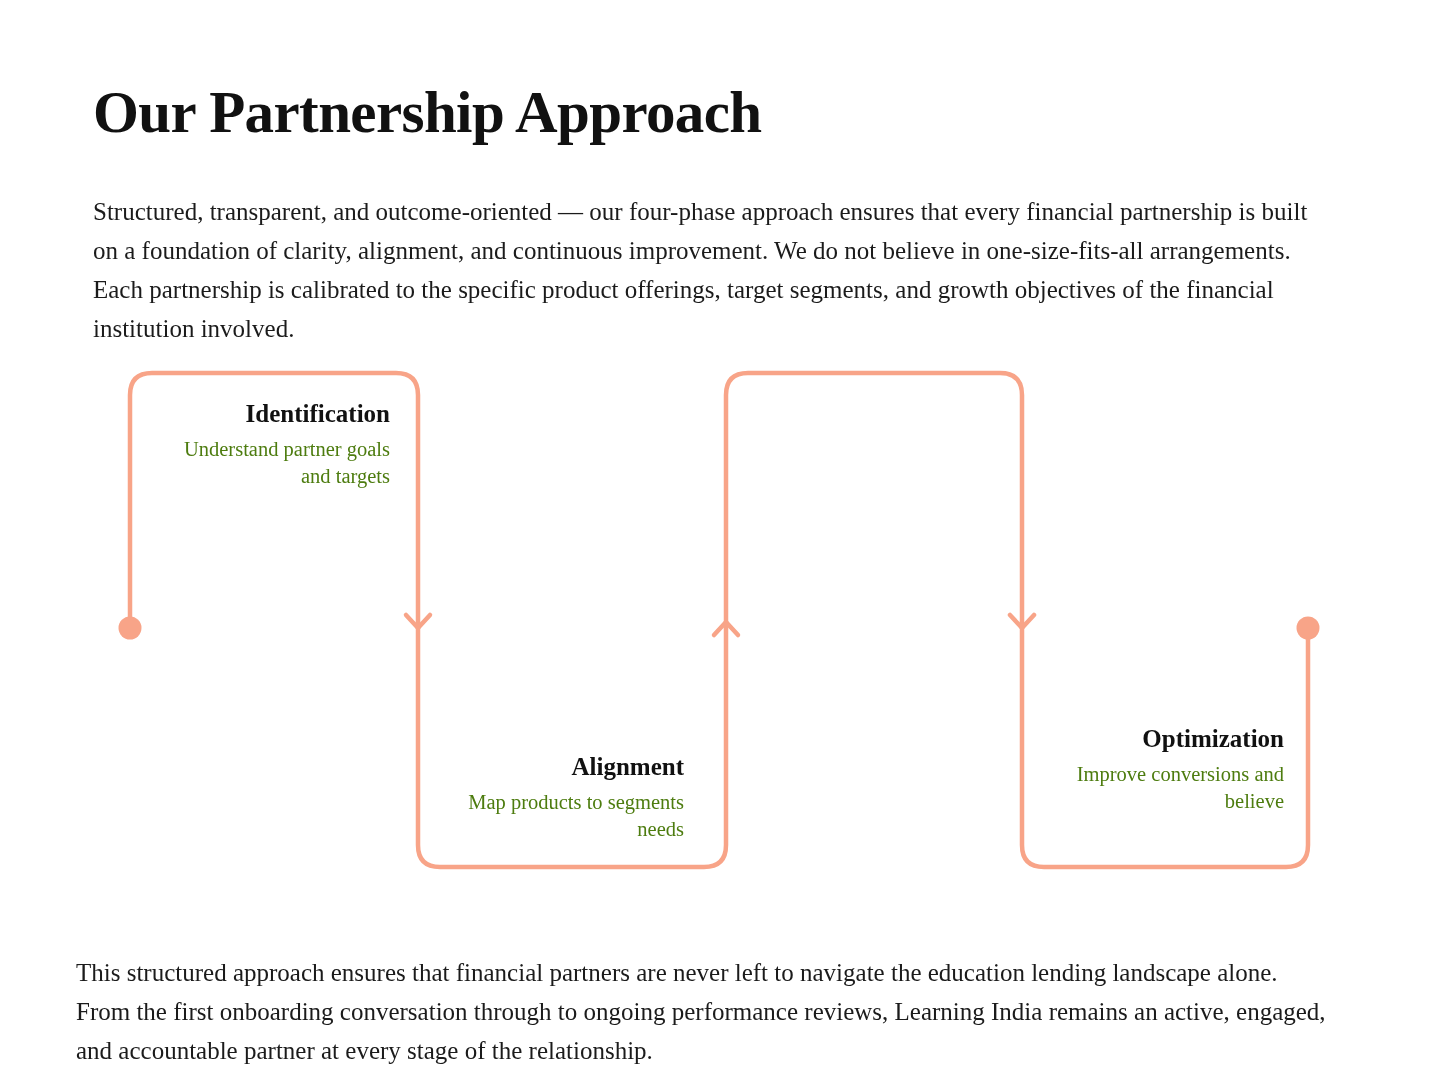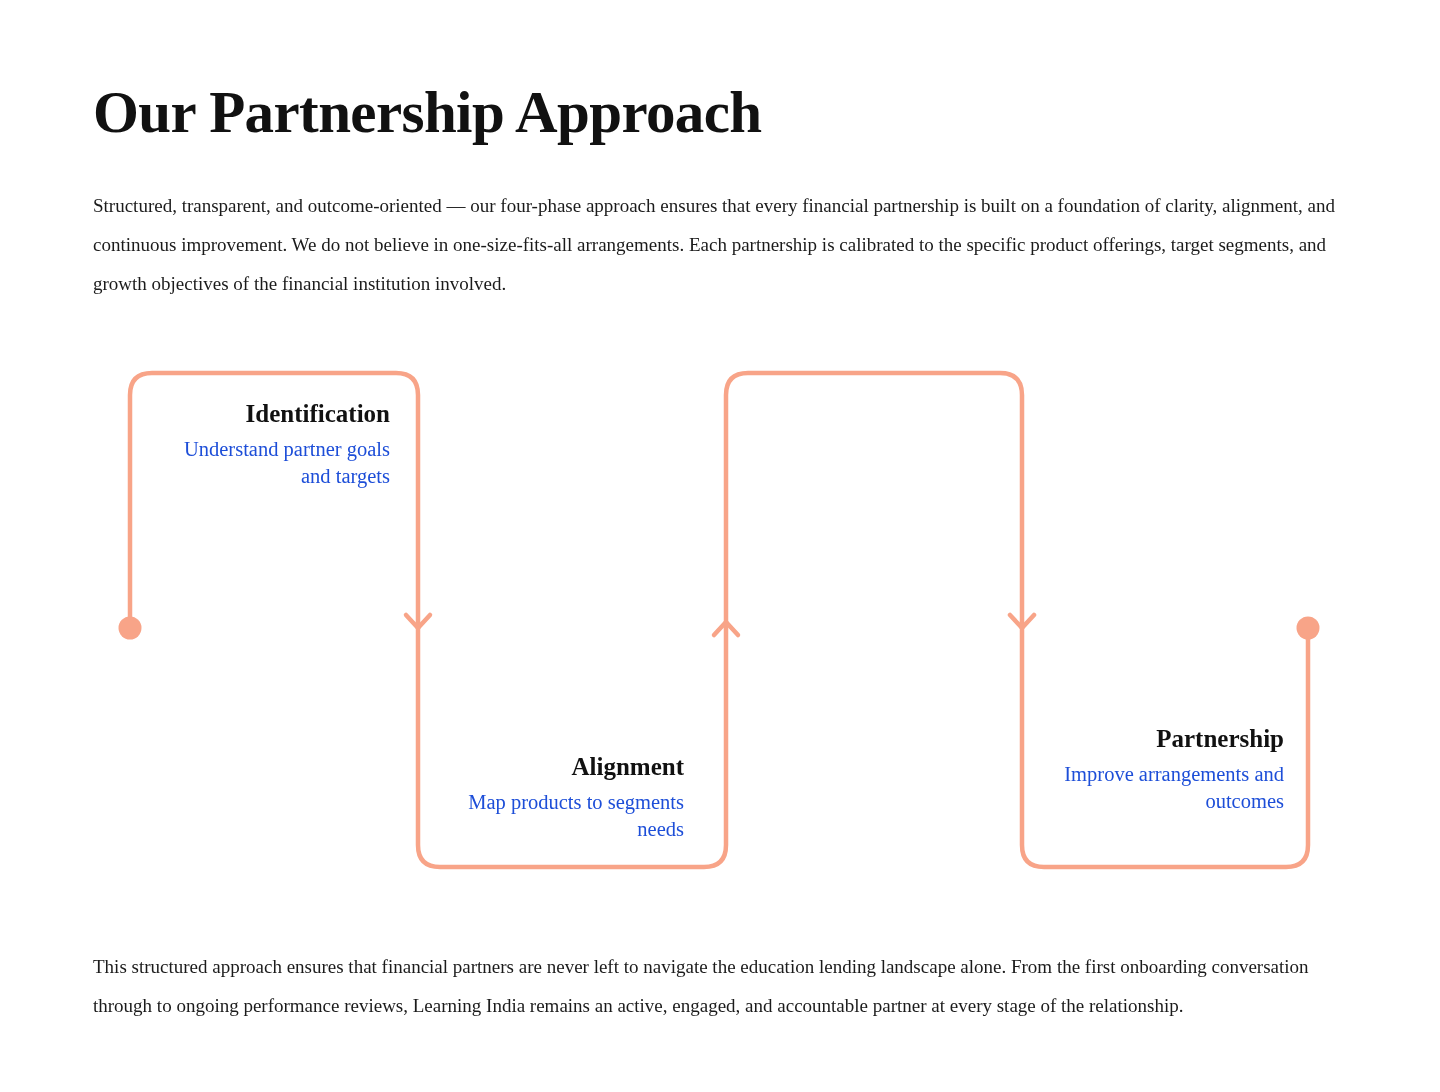--- a/index.html
+++ b/index.html
@@ -32,33 +32,33 @@
     letter-spacing: -0.6px;
     color: #111111;
     white-space: nowrap;
     font-family: "Liberation Serif", "DejaVu Serif", serif;
     margin-top: 44px;
   }
 
   
   .para {
     position: absolute;
-    font-size: 19px;
+    font-size: 25px;
     line-height: 39px;
     color: #1b1b1b;
     font-family: "Liberation Serif", "DejaVu Serif", serif;
     text-align: left;
   }
   #intro-paragraph {
     left: 93px;
     top: 167px;
     width: 1245px;
   }
   #closing-paragraph {
-    left: 93px;
+    left: 76px;
     top: 928px;
     width: 1250px;
   }
 
   
   .flow-wrap {
     position: absolute;
     left: 0;
     top: 350px;
     width: 1440px;
@@ -78,21 +78,21 @@
   .node-title {
     font-size: 25px;
     font-weight: 700;
     color: #111111;
     line-height: 1.15;
     white-space: nowrap;
   }
   .node-desc {
     font-size: 20.5px;
     font-weight: 400;
-    color: #1d4ed8;
+    color: #4d7c0f;
     line-height: 27px;
     margin-top: 7px;
   }
 
   
   #phase-label-0 { left: 158px; top: 50px;  width: 232px; }
   #phase-label-1 { left: 452px; top: 403px; width: 232px; }
   #phase-label-2 { left: 756px; top: 50px;  width: 232px; }
   #phase-label-3 { left: 1052px; top: 375px; width: 232px; }
 </style>
@@ -138,20 +138,20 @@
       <div class="node-desc">Understand partner goals and targets</div>
     </div>
 
     <div class="node-label" id="phase-label-1">
       <div class="node-title">Alignment</div>
       <div class="node-desc">Map products to segments needs</div>
     </div>
 
 
     <div class="node-label" id="phase-label-3">
-      <div class="node-title">Partnership</div>
-      <div class="node-desc">Improve arrangements and outcomes</div>
+      <div class="node-title">Optimization</div>
+      <div class="node-desc">Improve conversions and believe</div>
     </div>
   </div>
 
   <p class="para" id="closing-paragraph">This structured approach ensures that financial partners are never left to navigate the education lending landscape alone. From the first onboarding conversation through to ongoing performance reviews, Learning India remains an active, engaged, and accountable partner at every stage of the relationship.</p>
 
 </div>
 
 </body></html>

